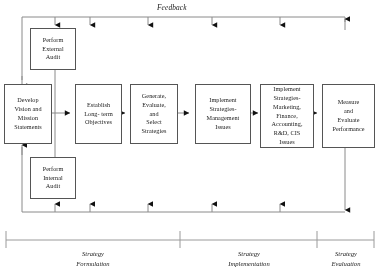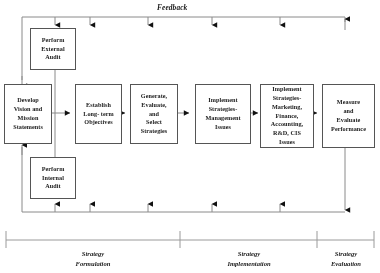--- a/index.html
+++ b/index.html
@@ -11,21 +11,20 @@
     width: 380px;
     height: 273px;
     font-family: "Liberation Serif", serif;
     color: #111111;
     overflow: hidden;
   }
   #diagram {
     position: relative;
     width: 380px;
     height: 273px;
-    font-weight: bold;
   }
   .node {
     position: absolute;
     border: 1px solid #555555;
     background: #ffffff;
     box-sizing: border-box;
     display: flex;
     align-items: center;
     justify-content: center;
     text-align: center;

